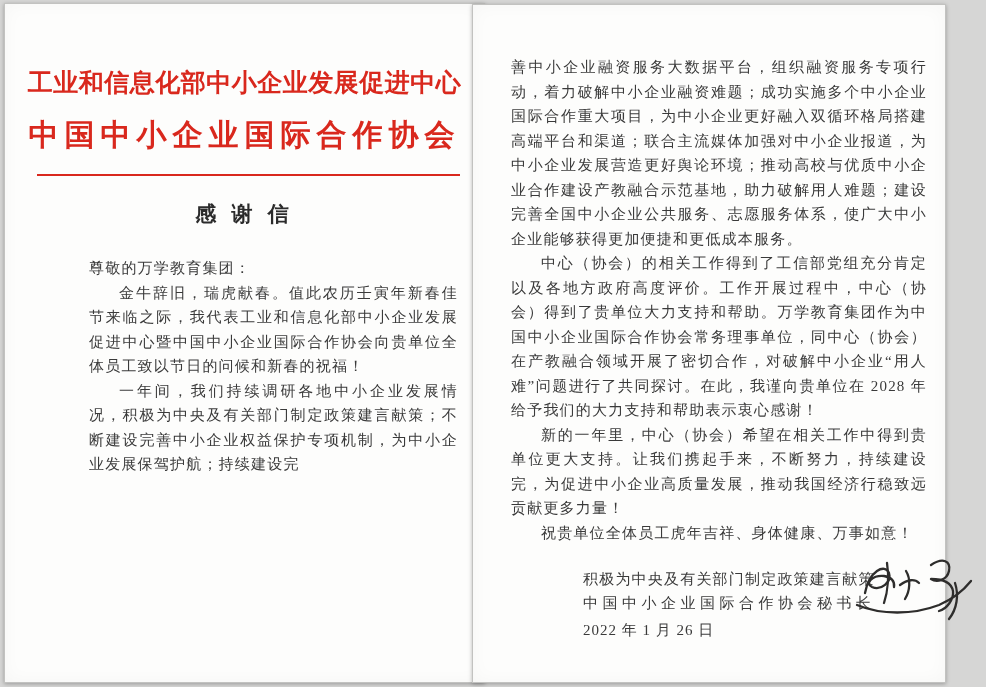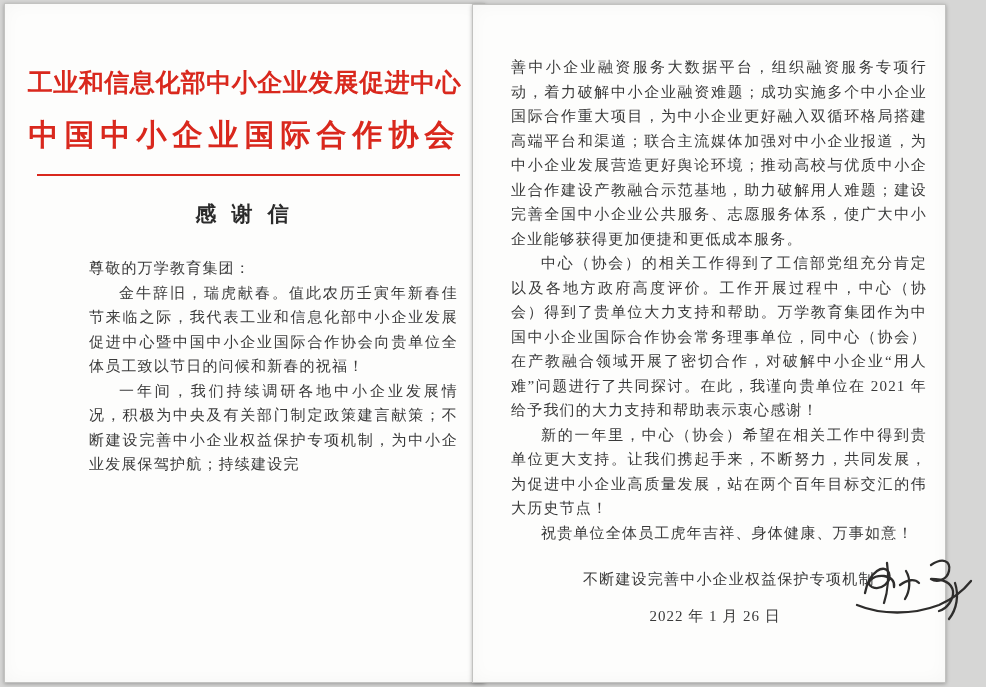--- a/index.html
+++ b/index.html
@@ -67,23 +67,23 @@
   .salutation { text-indent: 0; }
   .para { text-indent: 2em; margin: 0; }
   .para-noindent { text-indent: 0; margin: 0; }
 
   
   .sig-block { position: relative; margin-top: 22px; padding-left: 72px; }
   .sig-line { font-size: 15px; color: #3a3a3a; line-height: 24px; white-space: nowrap; }
   .sig-line-2 { letter-spacing: 4.5px; }
   .sig-date {
     font-size: 15px; color: #3a3a3a;
-    margin-top: 13px;
+    margin-top: 3px;
     padding-right: 80px;
-    text-align: center;
+    text-align: left;
     letter-spacing: 1px;
   }
   .handwritten {
     position: absolute;
     left: 340px; top: -14px;
     width: 124px; height: 76px;
   }
   .handwritten svg { width: 100%; height: 100%; }
   .handwritten path {
     fill: none;
@@ -110,26 +110,27 @@
     <div class="body-col-1 body-text">
       <p class="para-noindent salutation">尊敬的万学教育集团：</p>
       <p class="para">金牛辞旧，瑞虎献春。值此农历壬寅年新春佳节来临之际，我代表工业和信息化部中小企业发展促进中心暨中国中小企业国际合作协会向贵单位全体员工致以节日的问候和新春的祝福！</p>
       <p class="para">一年间，我们持续调研各地中小企业发展情况，积极为中央及有关部门制定政策建言献策；不断建设完善中小企业权益保护专项机制，为中小企业发展保驾护航；持续建设完</p>
     </div>
   </div>
 
   <div class="page page-2">
     <div class="body-col-2 body-text">
       <p class="para-noindent">善中小企业融资服务大数据平台，组织融资服务专项行动，着力破解中小企业融资难题；成功实施多个中小企业国际合作重大项目，为中小企业更好融入双循环格局搭建高端平台和渠道；联合主流媒体加强对中小企业报道，为中小企业发展营造更好舆论环境；推动高校与优质中小企业合作建设产教融合示范基地，助力破解用人难题；建设完善全国中小企业公共服务、志愿服务体系，使广大中小企业能够获得更加便捷和更低成本服务。</p>
-      <p class="para">中心（协会）的相关工作得到了工信部党组充分肯定以及各地方政府高度评价。工作开展过程中，中心（协会）得到了贵单位大力支持和帮助。万学教育集团作为中国中小企业国际合作协会常务理事单位，同中心（协会）在产教融合领域开展了密切合作，对破解中小企业“用人难”问题进行了共同探讨。在此，我谨向贵单位在 2021 年给予我们的大力支持和帮助表示衷心感谢！</p>
-      <p class="para">新的一年里，中心（协会）希望在相关工作中得到贵单位更大支持。让我们携起手来，不断努力，共同发展，为促进中小企业高质量发展，站在两个百年目标交汇的伟大历史节点！</p>
+      <p class="para">中心（协会）的相关工作得到了工信部党组充分肯定以及各地方政府高度评价。工作开展过程中，中心（协会）得到了贵单位大力支持和帮助。万学教育集团作为中国中小企业国际合作协会常务理事单位，同中心（协会）在产教融合领域开展了密切合作，对破解中小企业“用人难”问题进行了共同探讨。在此，我谨向贵单位在 2028 年给予我们的大力支持和帮助表示衷心感谢！</p>
+      <p class="para">新的一年里，中心（协会）希望在相关工作中得到贵单位更大支持。让我们携起手来，不断努力，持续建设完，为促进中小企业高质量发展，推动我国经济行稳致远贡献更多力量！</p>
       <p class="para">祝贵单位全体员工虎年吉祥、身体健康、万事如意！</p>
 
       <div class="sig-block">
-        <div class="sig-line">不断建设完善中小企业权益保护专项机制</div>
+        <div class="sig-line">积极为中央及有关部门制定政策建言献策</div>
+        <div class="sig-line sig-line-2">中国中小企业国际合作协会秘书长</div>
         <div class="sig-date">2022 年 1 月 26 日</div>
 
         <div class="handwritten" title="">
           
           <svg viewBox="0 0 124 76" xmlns="http://www.w3.org/2000/svg">
             <path d="M14,40 C18,18 34,10 38,20 C41,29 30,38 21,34 C13,30 22,22 33,23 C40,24 44,28 43,34"></path>
             <path d="M36,10 C38,22 37,38 33,50"></path>
             <path d="M55,18 C60,26 59,38 54,46 M49,32 C57,26 64,26 68,30"></path>
             <path d="M80,12 C92,4 100,8 98,18 C96,27 86,30 80,26 C90,26 100,28 102,38 C103,46 96,56 88,58"></path>
             <path d="M6,52 C30,62 62,62 88,52 C102,46 112,38 120,28"></path>

